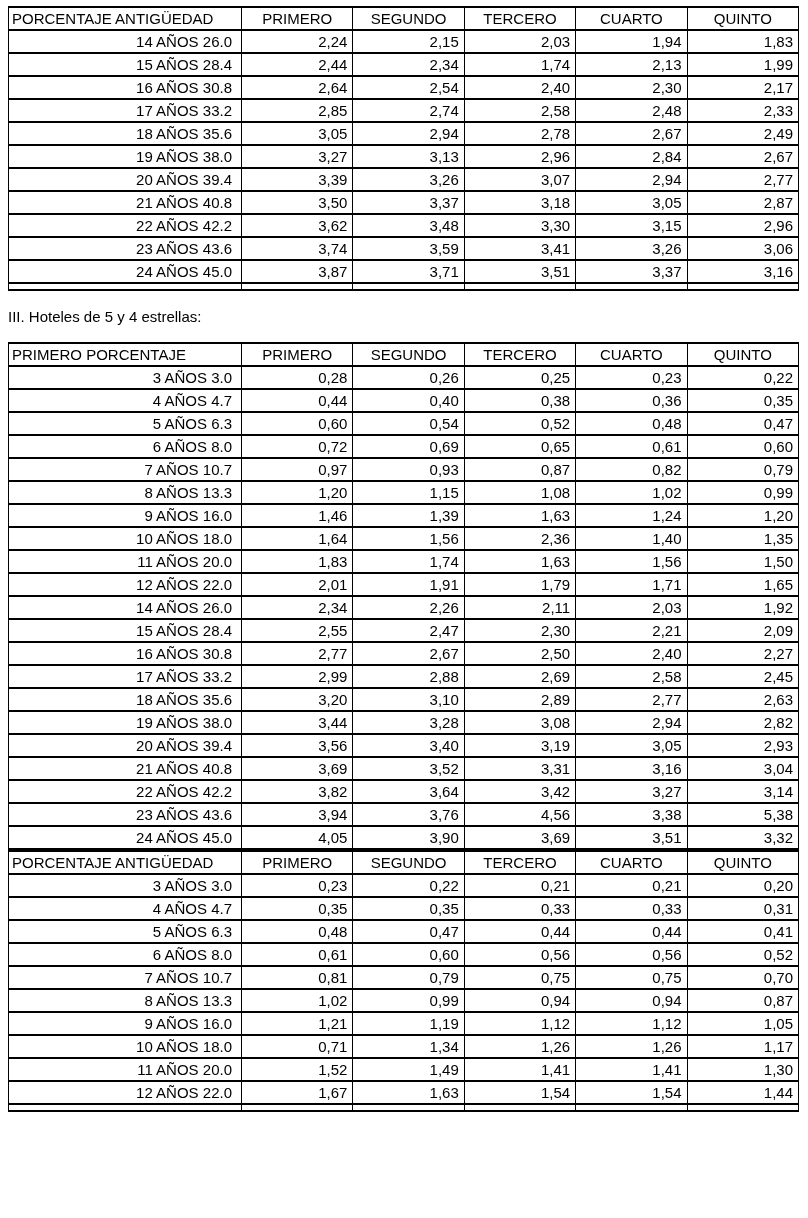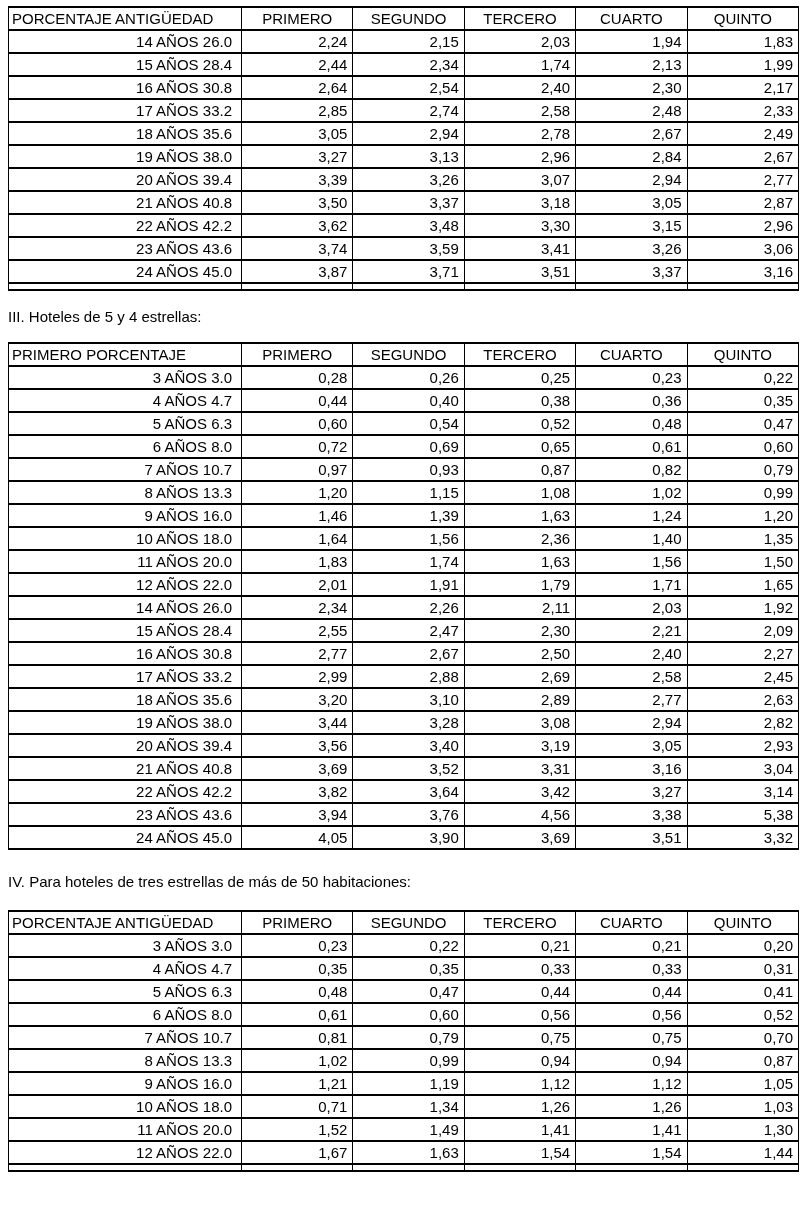--- a/index.html
+++ b/index.html
@@ -377,21 +377,20 @@
           <td class="label-col">24 AÑOS 45.0</td>
           <td>4,05</td>
           <td>3,90</td>
           <td>3,69</td>
           <td>3,51</td>
           <td>3,32</td>
         </tr>
       </tbody>
   </table>
 
-  <p class="section-heading heading-iv">IV. Para hoteles de tres estrellas de más de 50 habitaciones:</p>
 
   <table class="data-table">
     <colgroup>
       <col class="c-label">
         <col>
         <col>
         <col>
         <col>
         <col>
     </colgroup>
@@ -461,21 +460,21 @@
           <td>1,12</td>
           <td>1,12</td>
           <td>1,05</td>
         </tr>
         <tr>
           <td class="label-col">10 AÑOS 18.0</td>
           <td>0,71</td>
           <td>1,34</td>
           <td>1,26</td>
           <td>1,26</td>
-          <td>1,03</td>
+          <td>1,17</td>
         </tr>
         <tr>
           <td class="label-col">11 AÑOS 20.0</td>
           <td>1,52</td>
           <td>1,49</td>
           <td>1,41</td>
           <td>1,41</td>
           <td>1,30</td>
         </tr>
         <tr>

